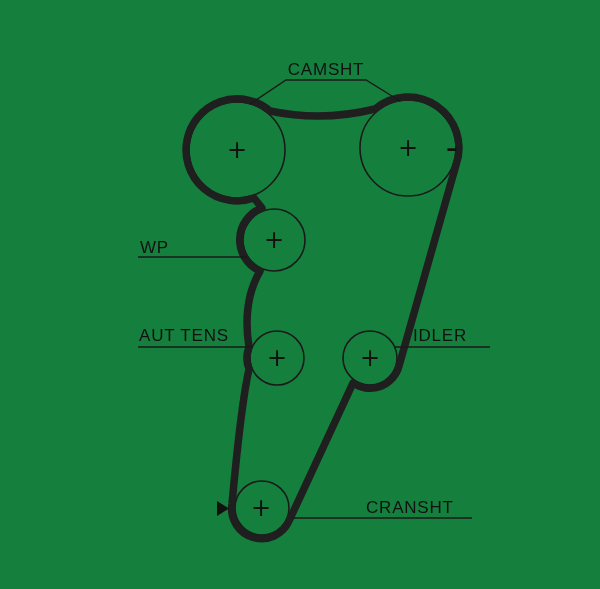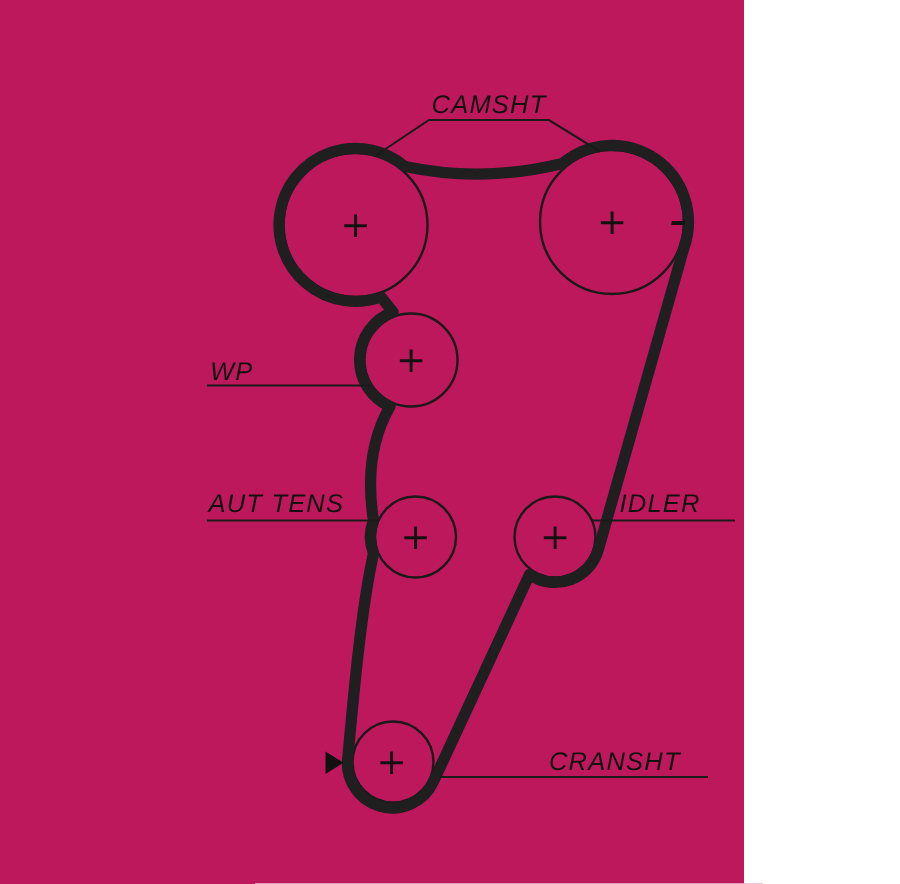--- a/index.html
+++ b/index.html
@@ -1,19 +1,18 @@
 <!DOCTYPE html>
 <html><head>
 <meta charset="utf-8">
 <style>
   html,body{margin:0;padding:0;background:#ffffff;}
   .stage{
-    width:496px;height:589px;background:#be185d;position:relative;overflow:hidden;
+    width:600px;height:589px;background:#15803d;position:relative;overflow:hidden;
     font-family:"Liberation Sans","DejaVu Sans",sans-serif;
-    font-style:italic;
   }
   svg{display:block;}
   .pulley{fill:none;stroke:#1a1a1a;stroke-width:1.6;}
   .belt{fill:none;stroke:#1f1f1f;stroke-width:7.5;stroke-linejoin:round;stroke-linecap:round;}
   .leader{fill:none;stroke:#1a1a1a;stroke-width:1.4;}
   .label{font-family:"Liberation Sans","DejaVu Sans",sans-serif;font-size:17px;letter-spacing:0.8px;fill:#111111;}
   .mark{font-family:"DejaVu Sans",sans-serif;font-size:24px;fill:#111111;}
   .dashmark{font-family:"DejaVu Sans",sans-serif;font-size:34px;fill:#111111;}
   .arrow{fill:#111111;stroke:none;}
 </style>

